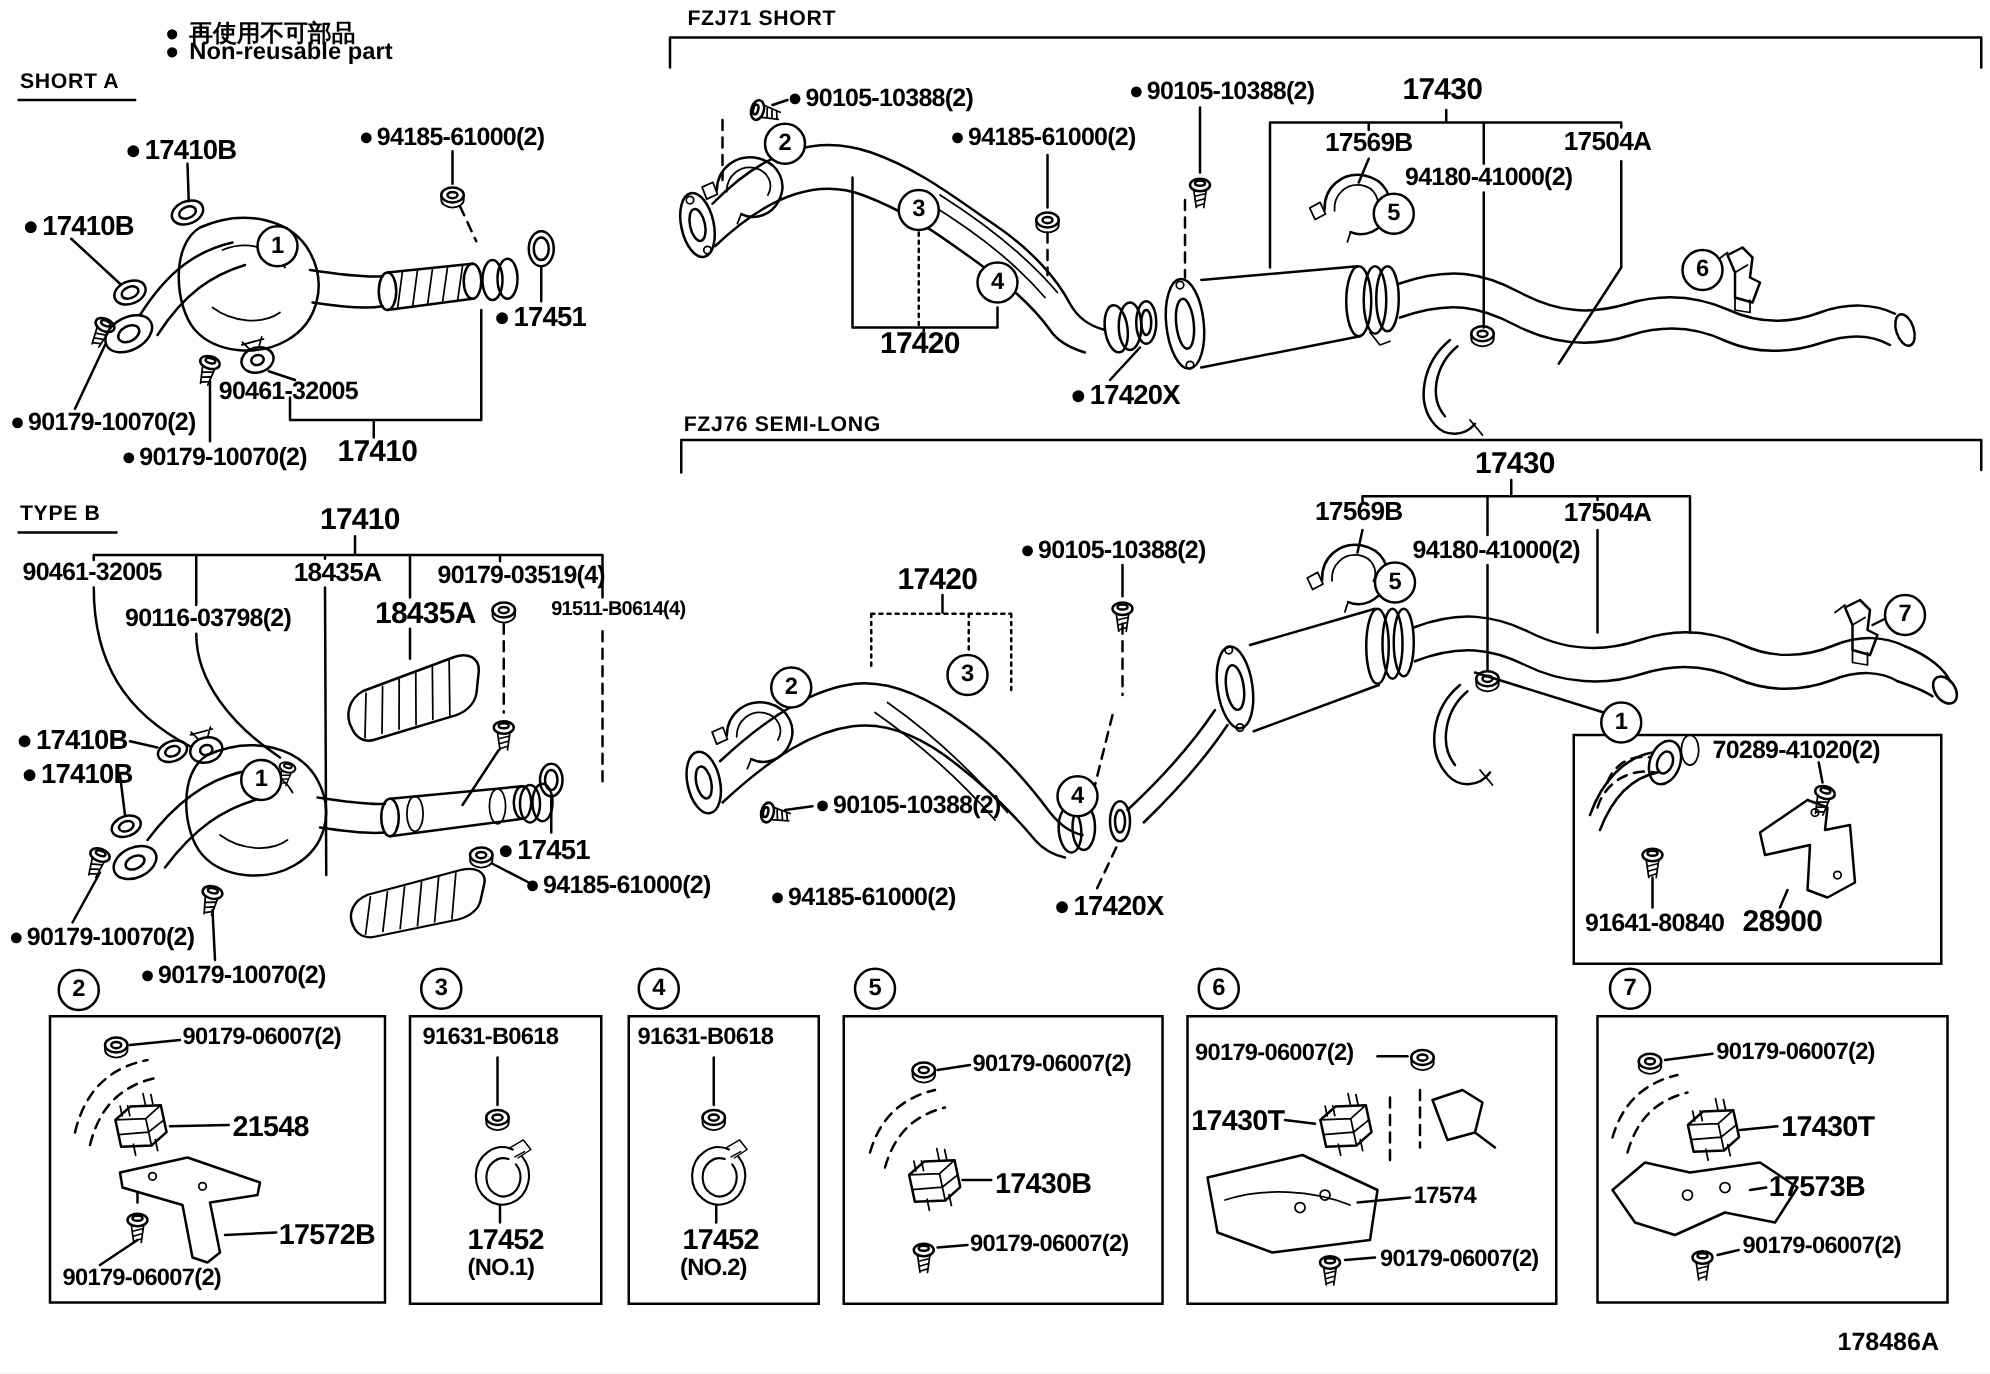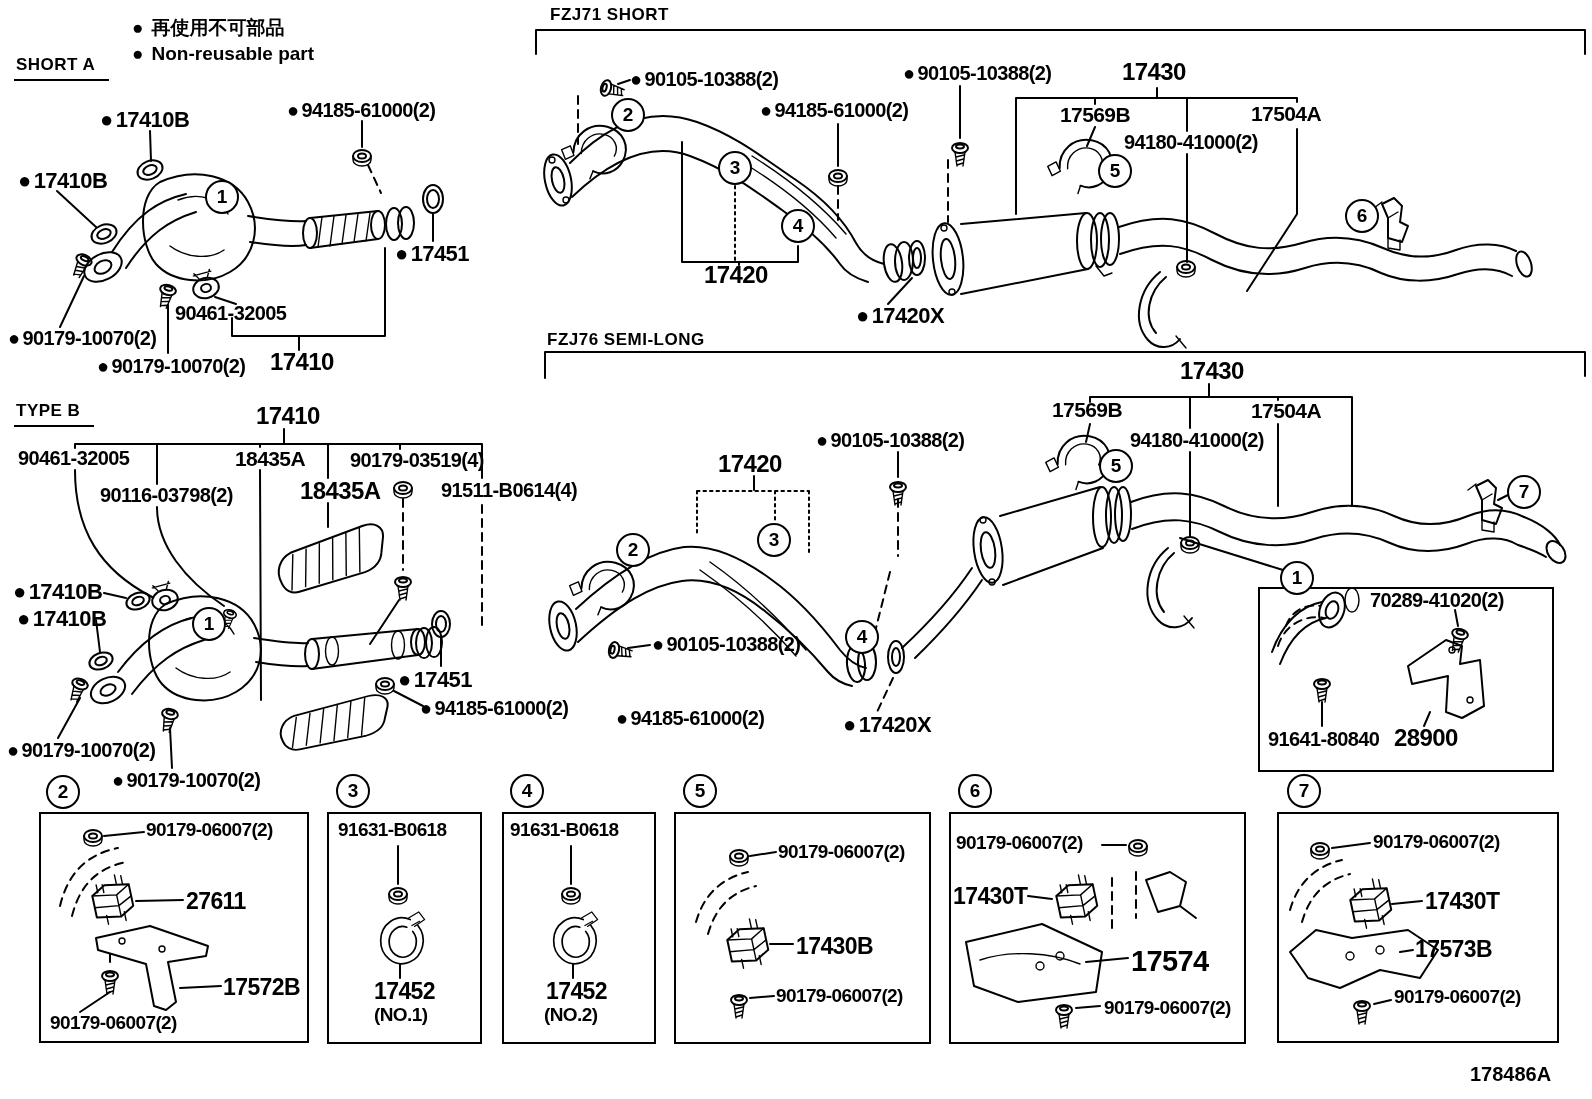--- a/index.html
+++ b/index.html
@@ -337,21 +337,21 @@
   </svg>
 
   <div class="hdr u" style="left:14px;top:55px">SHORT A</div>
   <div class="hdr u" style="left:14px;top:401px">TYPE B</div>
   <div class="hdr" style="left:550px;top:5px;position:absolute">FZJ71 SHORT</div>
   <div class="hdr" style="left:547px;top:330px;position:absolute">FZJ76 SEMI-LONG</div>
 
   <div class="legend-row" style="left:132px;top:18px">
     <span class="blt">●</span><span>再使用不可部品</span>
   </div>
-  <div class="legend-row" style="left:132px;top:44px">
+  <div class="legend-row" style="left:132px;top:32px">
     <span class="blt">●</span><span>Non-reusable part</span>
   </div>
 
   <div id="docnum" style="left:1470px;top:1063px">178486A</div>
 
   <div id="boxes-layer">
       <div class="pbox" style="left: 39px; top: 812px; width: 266px; height: 227px;"></div>
       <div class="pbox" style="left: 327px; top: 812px; width: 151px; height: 228px;"></div>
       <div class="pbox" style="left: 502px; top: 812px; width: 150px; height: 228px;"></div>
       <div class="pbox" style="left: 674px; top: 812px; width: 253px; height: 228px;"></div>
@@ -388,43 +388,43 @@
       <div class="lbl" style="left: 843px; top: 714px; font-size: 22px;"><span class="blt">●</span><span>17420X</span></div>
       <div class="lbl" style="left: 1370px; top: 590px; font-size: 20px;"><span>70289-41020(2)</span></div>
       <div class="lbl" style="left: 1268px; top: 729px; font-size: 20px;"><span>91641-80840</span></div>
       <div class="lbl" style="left: 1394px; top: 726px; font-size: 24px;"><span>28900</span></div>
       <div class="lbl" style="left: 256px; top: 404px; font-size: 24px;"><span>17410</span></div>
       <div class="lbl" style="left: 18px; top: 448px; font-size: 20px;"><span>90461-32005</span></div>
       <div class="lbl" style="left: 235px; top: 448px; font-size: 21px;"><span>18435A</span></div>
       <div class="lbl" style="left: 350px; top: 450px; font-size: 20px;"><span>90179-03519(4)</span></div>
       <div class="lbl" style="left: 100px; top: 485px; font-size: 20px;"><span>90116-03798(2)</span></div>
       <div class="lbl" style="left: 300px; top: 479px; font-size: 24px;"><span>18435A</span></div>
-      <div class="lbl" style="left: 441px; top: 480px; font-size: 20px;"><span>91511-B0614(4)</span></div>
+      <div class="lbl" style="left: 441px; top: 480px; font-size: 16px;"><span>91511-B0614(4)</span></div>
       <div class="lbl" style="left: 13px; top: 581px; font-size: 22px;"><span class="blt">●</span><span>17410B</span></div>
       <div class="lbl" style="left: 17px; top: 608px; font-size: 22px;"><span class="blt">●</span><span>17410B</span></div>
       <div class="lbl" style="left: 398px; top: 669px; font-size: 22px;"><span class="blt">●</span><span>17451</span></div>
       <div class="lbl" style="left: 420px; top: 698px; font-size: 20px;"><span class="blt">●</span><span>94185-61000(2)</span></div>
       <div class="lbl" style="left: 7px; top: 740px; font-size: 20px;"><span class="blt">●</span><span>90179-10070(2)</span></div>
       <div class="lbl" style="left: 112px; top: 770px; font-size: 20px;"><span class="blt">●</span><span>90179-10070(2)</span></div>
       <div class="lbl" style="left: 146px; top: 820px; font-size: 19px;"><span>90179-06007(2)</span></div>
-      <div class="lbl" style="left: 186px; top: 890px; font-size: 23px;"><span>27611</span></div>
+      <div class="lbl" style="left: 186px; top: 890px; font-size: 23px;"><span>21548</span></div>
       <div class="lbl" style="left: 223px; top: 976px; font-size: 23px; text-align: center;"><span>17572B</span></div>
       <div class="lbl" style="left: 50px; top: 1013px; font-size: 19px;"><span>90179-06007(2)</span></div>
       <div class="lbl" style="left: 338px; top: 820px; font-size: 19px;"><span>91631-B0618</span></div>
       <div class="lbl" style="left: 374px; top: 980px; font-size: 23px;"><span>17452</span></div>
       <div class="lbl" style="left: 374px; top: 1005px; font-size: 19px;"><span>(NO.1)</span></div>
       <div class="lbl" style="left: 510px; top: 820px; font-size: 19px;"><span>91631-B0618</span></div>
       <div class="lbl" style="left: 546px; top: 980px; font-size: 23px;"><span>17452</span></div>
       <div class="lbl" style="left: 544px; top: 1005px; font-size: 19px;"><span>(NO.2)</span></div>
       <div class="lbl" style="left: 778px; top: 842px; font-size: 19px;"><span>90179-06007(2)</span></div>
       <div class="lbl" style="left: 796px; top: 935px; font-size: 23px;"><span>17430B</span></div>
       <div class="lbl" style="left: 776px; top: 986px; font-size: 19px;"><span>90179-06007(2)</span></div>
       <div class="lbl" style="left: 956px; top: 833px; font-size: 19px;"><span>90179-06007(2)</span></div>
       <div class="lbl" style="left: 953px; top: 885px; font-size: 23px;"><span>17430T</span></div>
-      <div class="lbl" style="left: 1131px; top: 947px; font-size: 29px;"><span>17574</span></div>
+      <div class="lbl" style="left: 1131px; top: 947px; font-size: 19px;"><span>17574</span></div>
       <div class="lbl" style="left: 1104px; top: 998px; font-size: 19px;"><span>90179-06007(2)</span></div>
       <div class="lbl" style="left: 1373px; top: 832px; font-size: 19px;"><span>90179-06007(2)</span></div>
       <div class="lbl" style="left: 1425px; top: 890px; font-size: 23px;"><span>17430T</span></div>
       <div class="lbl" style="left: 1415px; top: 938px; font-size: 23px;"><span>17573B</span></div>
       <div class="lbl" style="left: 1394px; top: 987px; font-size: 19px;"><span>90179-06007(2)</span></div>
     </div>
   <div id="callouts-layer">
       <div class="callout" style="left: 222px; top: 197px;">1</div>
       <div class="callout" style="left: 209px; top: 624px;">1</div>
       <div class="callout" style="left: 1297px; top: 578px;">1</div>

